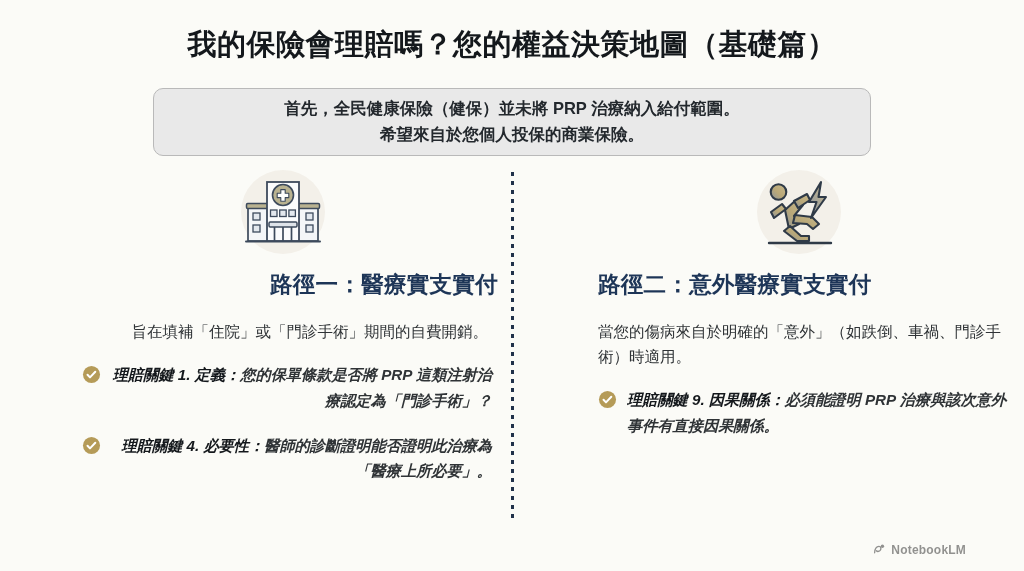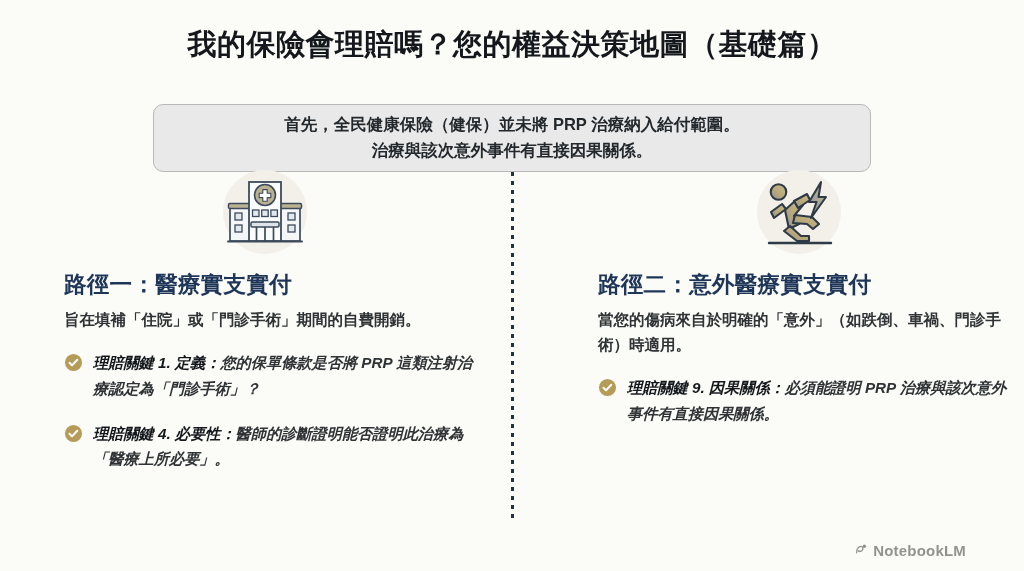--- a/index.html
+++ b/index.html
@@ -33,21 +33,21 @@
     font-size: 29px;
     font-weight: bold;
     letter-spacing: 0.5px;
     color: #14181c;
     line-height: 1.25;
   }
 
   
   .banner {
     position: absolute;
-    top: 104px;
+    top: 88px;
     left: 153px;
     width: 718px;
     height: 68px;
     box-sizing: border-box;
     background: #e9e9e9;
     border: 1px solid #b9b9b9;
     border-radius: 10px;
     display: flex;
     flex-direction: column;
     align-items: center;
@@ -74,21 +74,21 @@
     background-size: 3px 9px;
     background-repeat: repeat-y;
   }
 
   
   .col {
     position: absolute;
     top: 168px;
     width: 430px;
   }
-  .col-left  { left: 50px; }
+  .col-left  { left: 68px; text-align: right; }
   .col-right { left: 584px; }
 
   .icon-wrap {
     height: 88px;
     display: flex;
     align-items: center;
     justify-content: center;
   }
   .icon-disc {
     position: relative;
@@ -104,25 +104,25 @@
   .col-heading {
     margin-top: 14px;
     padding-left: 14px;
     font-size: 22.5px;
     font-weight: bold;
     color: #1d3557;
     letter-spacing: 0.3px;
     line-height: 1.3;
   }
   .col-desc {
-    margin-top: 8px;
+    margin-top: 20px;
     padding-left: 14px;
     padding-right: 10px;
     font-size: 15.5px;
-    font-weight: bold;
+    font-weight: normal;
     color: #2f3336;
     line-height: 1.62;
   }
 
   .bullets {
     margin-top: 18px;
     padding-left: 14px;
     padding-right: 6px;
   }
   .bullet {
@@ -153,36 +153,36 @@
   .watermark {
     position: absolute;
     right: 18px;
     bottom: 12px;
     display: flex;
     align-items: center;
     gap: 5px;
     opacity: 0.55;
   }
   .watermark-text {
-    font-size: 15px;
+    font-size: 12px;
     font-weight: bold;
     color: #3b3b3b;
     letter-spacing: 0.2px;
   }
 </style>
 </head>
 <body>
 
 <div class="slide">
 
   <div class="title">我的保險會理賠嗎？您的權益決策地圖（基礎篇）</div>
 
   <div class="banner">
     <div class="banner-line">首先，全民健康保險（健保）並未將 PRP 治療納入給付範圍。</div>
-    <div class="banner-line">治療與該次意外事件有直接因果關係。</div>
+    <div class="banner-line">希望來自於您個人投保的商業保險。</div>
   </div>
 
   <div class="divider"></div>
 
   <div class="col col-left">
     <div class="icon-wrap">
       <div class="icon-disc">
         <svg width="76" height="66" viewBox="0 0 76 66" aria-hidden="true">
 
           <rect x="3" y="28" width="20" height="34" fill="#f4f6f8" stroke="#3d4a5c" stroke-width="1.7"></rect>

